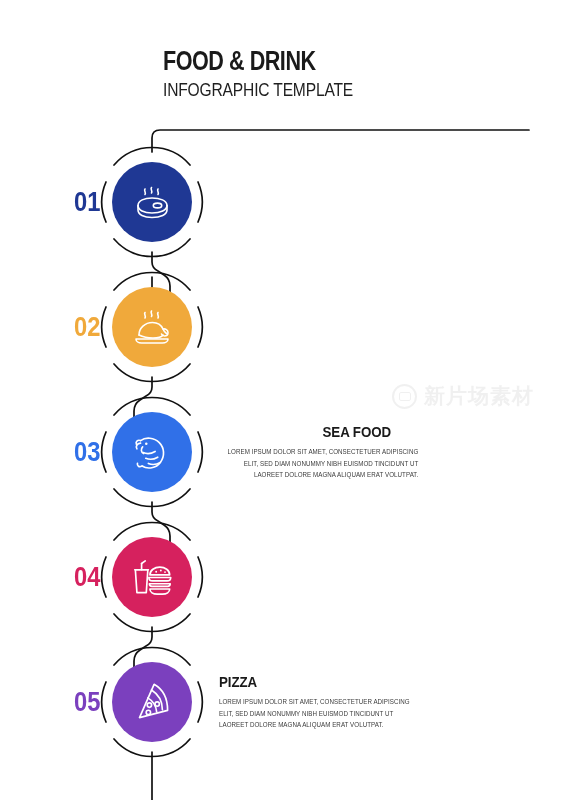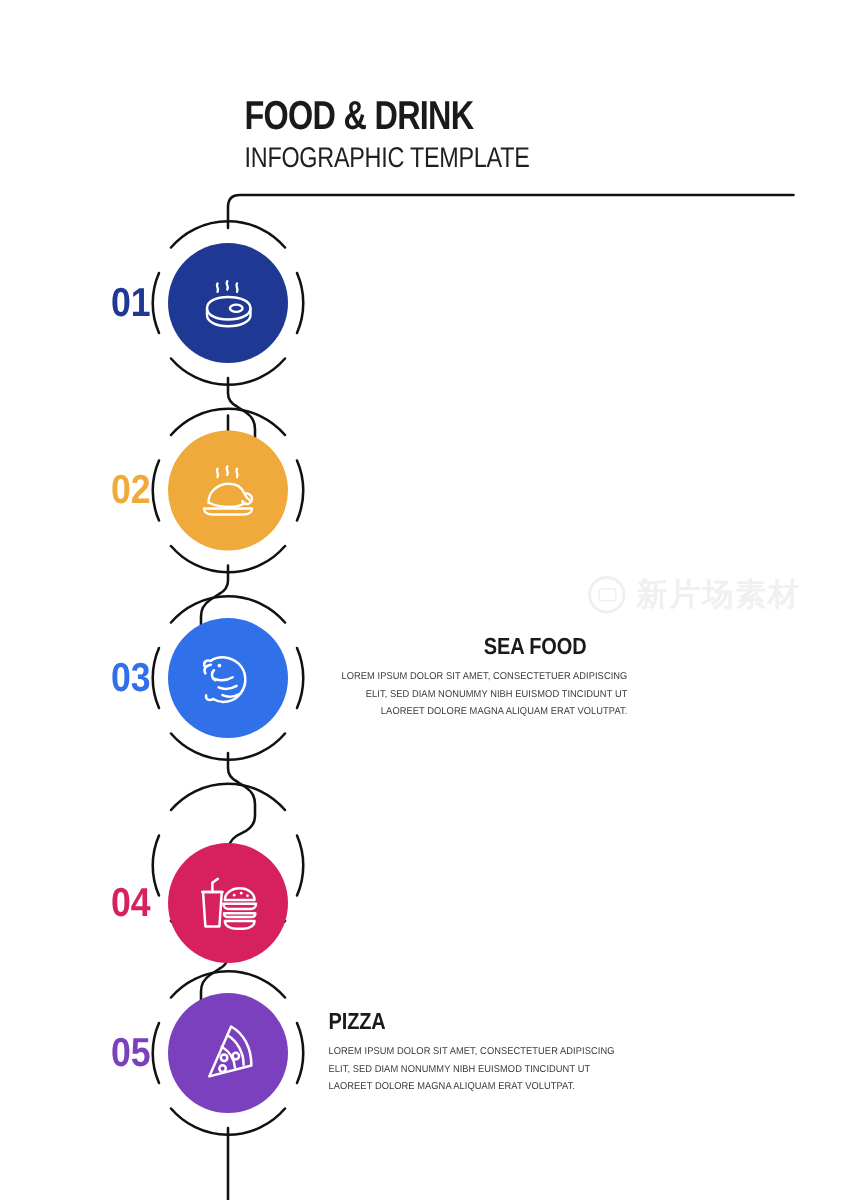--- a/index.html
+++ b/index.html
@@ -13,21 +13,21 @@
     position: relative;
     overflow: hidden;
     font-family: "Liberation Sans", sans-serif;
     -webkit-font-smoothing: antialiased;
   }
 
   
   .header {
     position: absolute;
     left: 163px;
-    top: 64px;
+    top: 48px;
     width: 360px;
   }
   .title-main {
     font-family: "Liberation Sans", sans-serif;
     font-weight: 700;
     font-size: 27px;
     line-height: 1.0;
     letter-spacing: -0.6px;
     color: #1a1a1a;
     transform: scaleX(0.80);
@@ -254,21 +254,21 @@
       <path d="M15.5,38.5 C12.5,40 10.5,38.5 11,36"></path>
       <path d="M16,20 C14,22 14.5,25.5 17,26.5"></path>
     </svg>
   </div>
   <div class="txt">
     <div class="txt-title">SEA FOOD</div>
     <div class="txt-body">LOREM IPSUM DOLOR SIT AMET, CONSECTETUER ADIPISCING ELIT, SED DIAM NONUMMY NIBH EUISMOD TINCIDUNT UT LAOREET DOLORE MAGNA ALIQUAM ERAT VOLUTPAT.</div>
   </div>
 </div>
 
-<div class="row" style="top:550px;text-align:right;">
+<div class="row" style="top:525px;text-align:right;">
   <div class="num" style="color:#D6215E;">04</div>
   <div class="disc" style="background:#D6215E;">
     <svg width="52" height="52" viewBox="0 0 50 50" fill="none" stroke="#ffffff" stroke-width="1.6" stroke-linecap="round" stroke-linejoin="round">
 
       <path d="M9,18 L21,18 L19.5,40 L10.5,40 Z"></path>
       <path d="M8.5,18 L21.5,18"></path>
       <path d="M15,18 L15,12"></path>
       <path d="M15,12 L18.5,9.5"></path>
 
       <path d="M23,23 C23,18.5 27.5,15.5 32.5,15.5 C37.5,15.5 42,18.5 42,23 L23,23 Z"></path>

